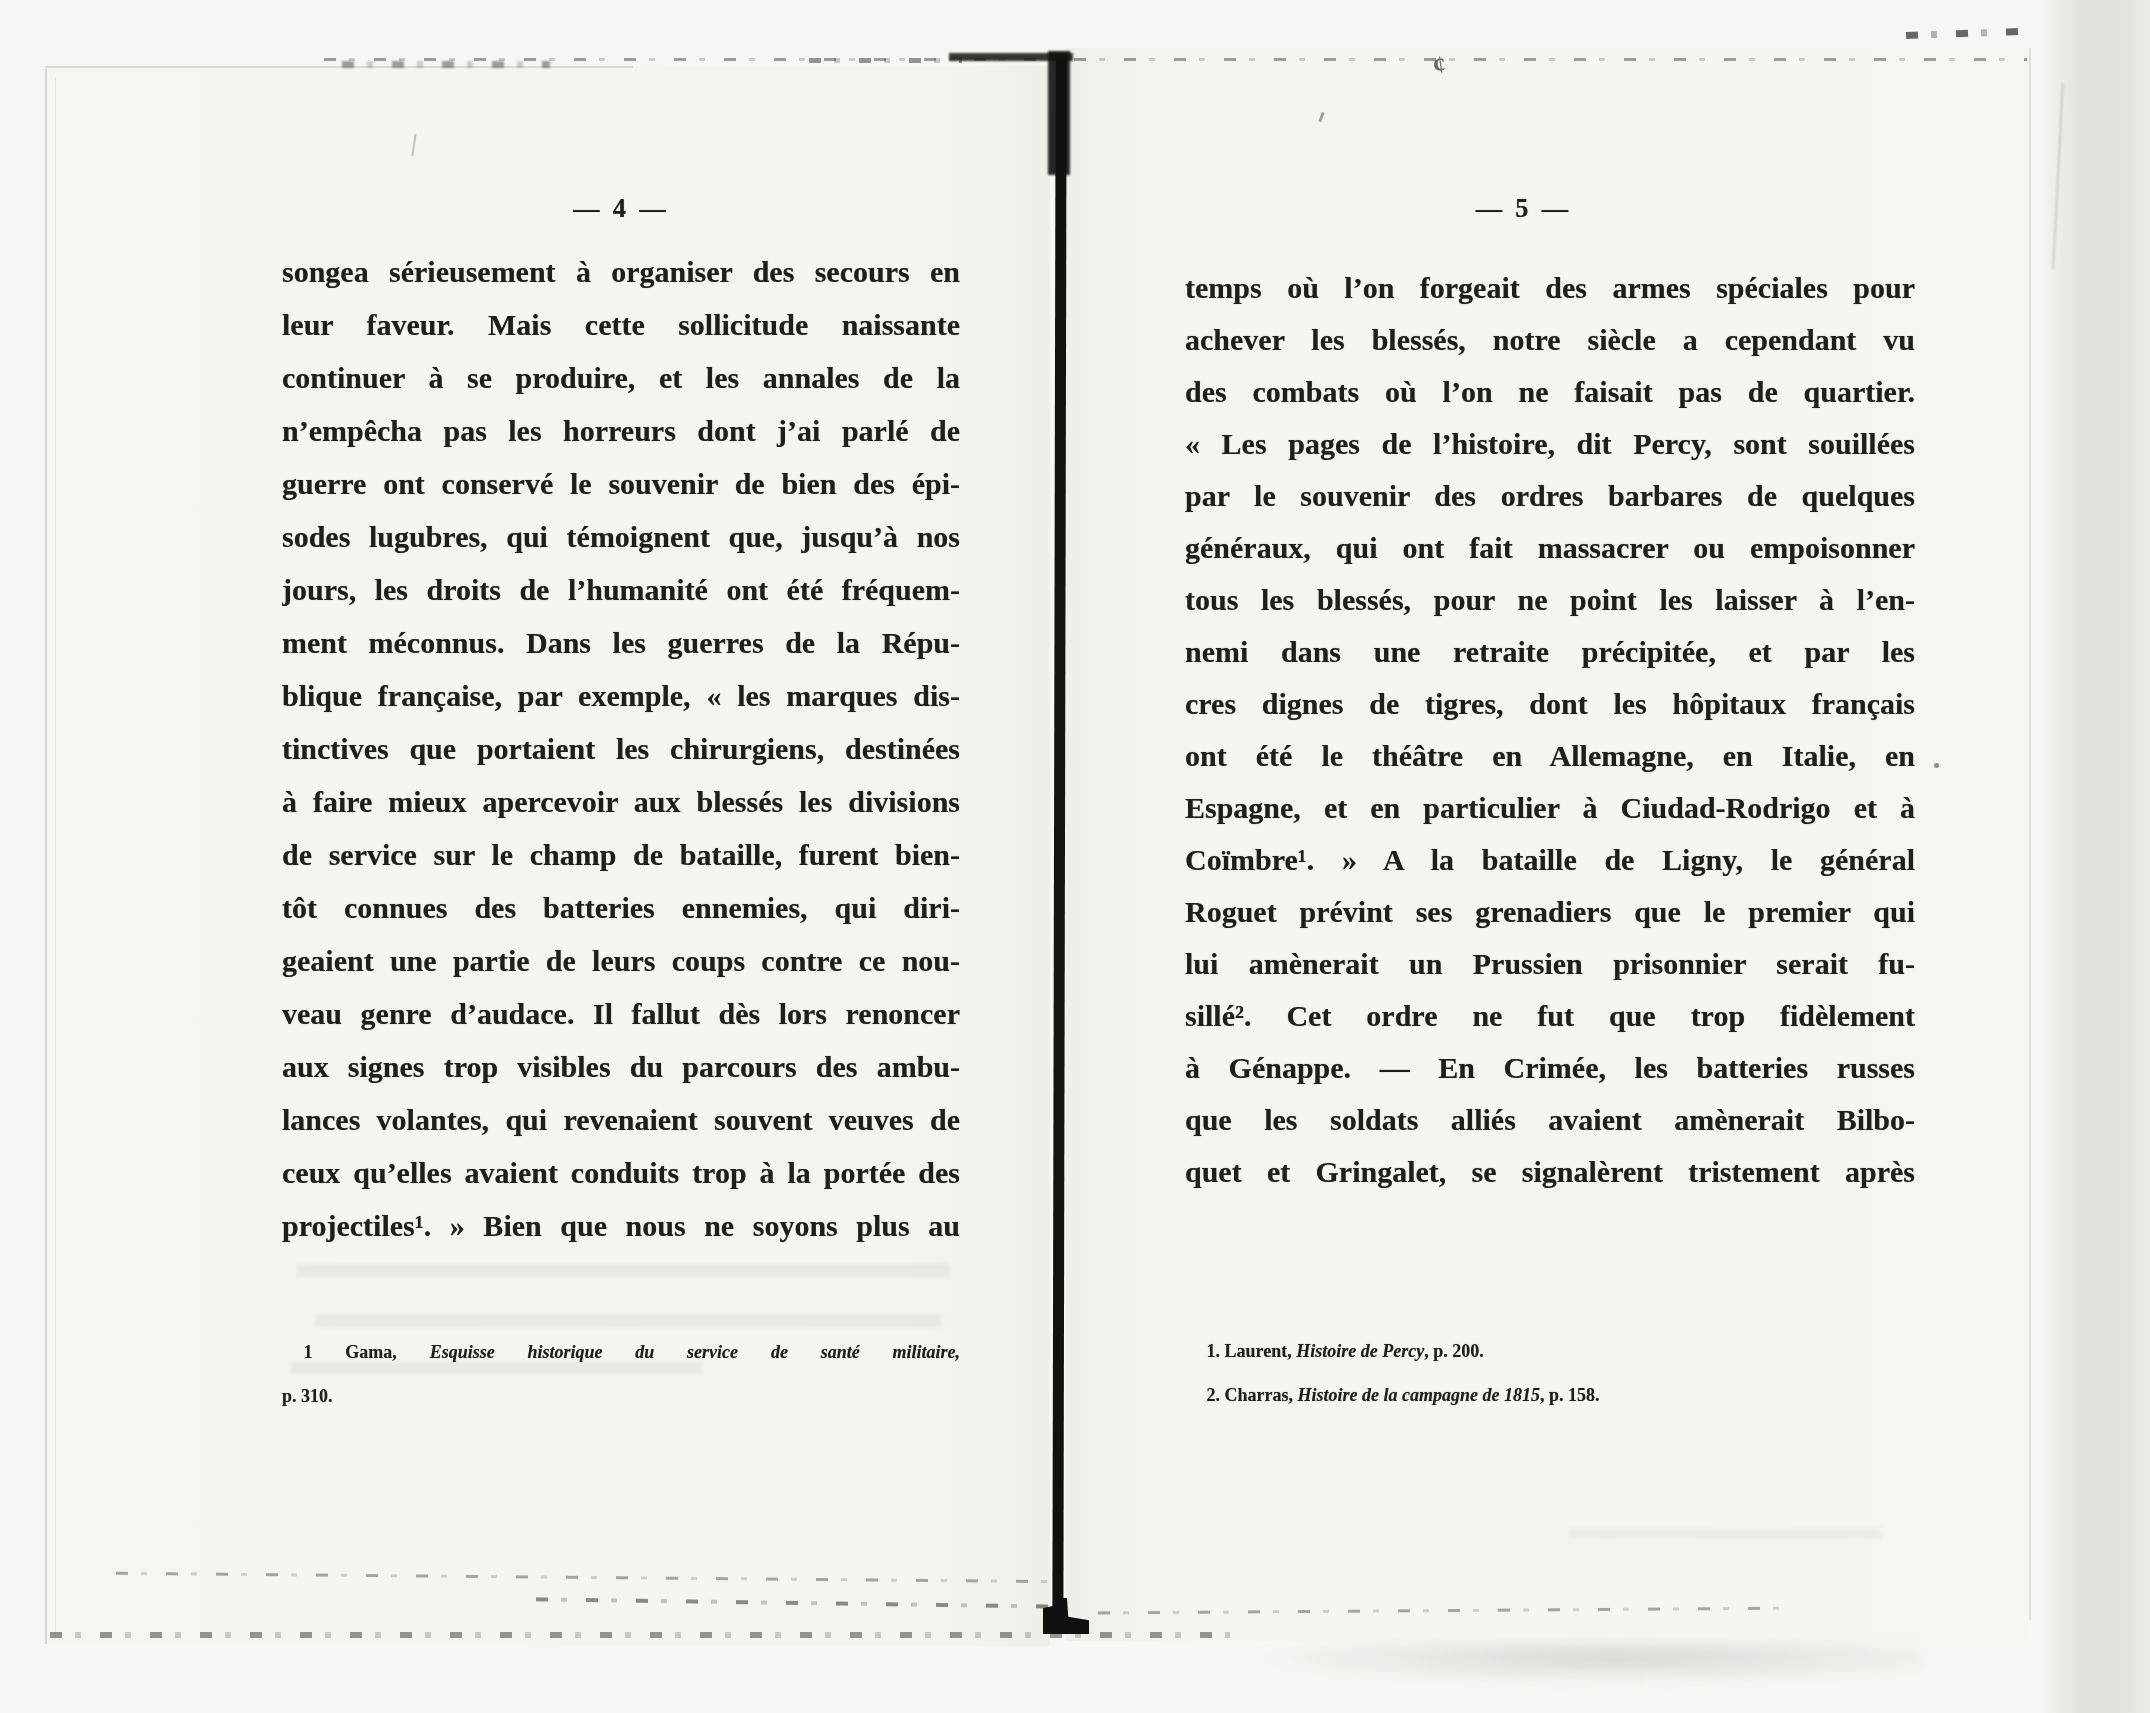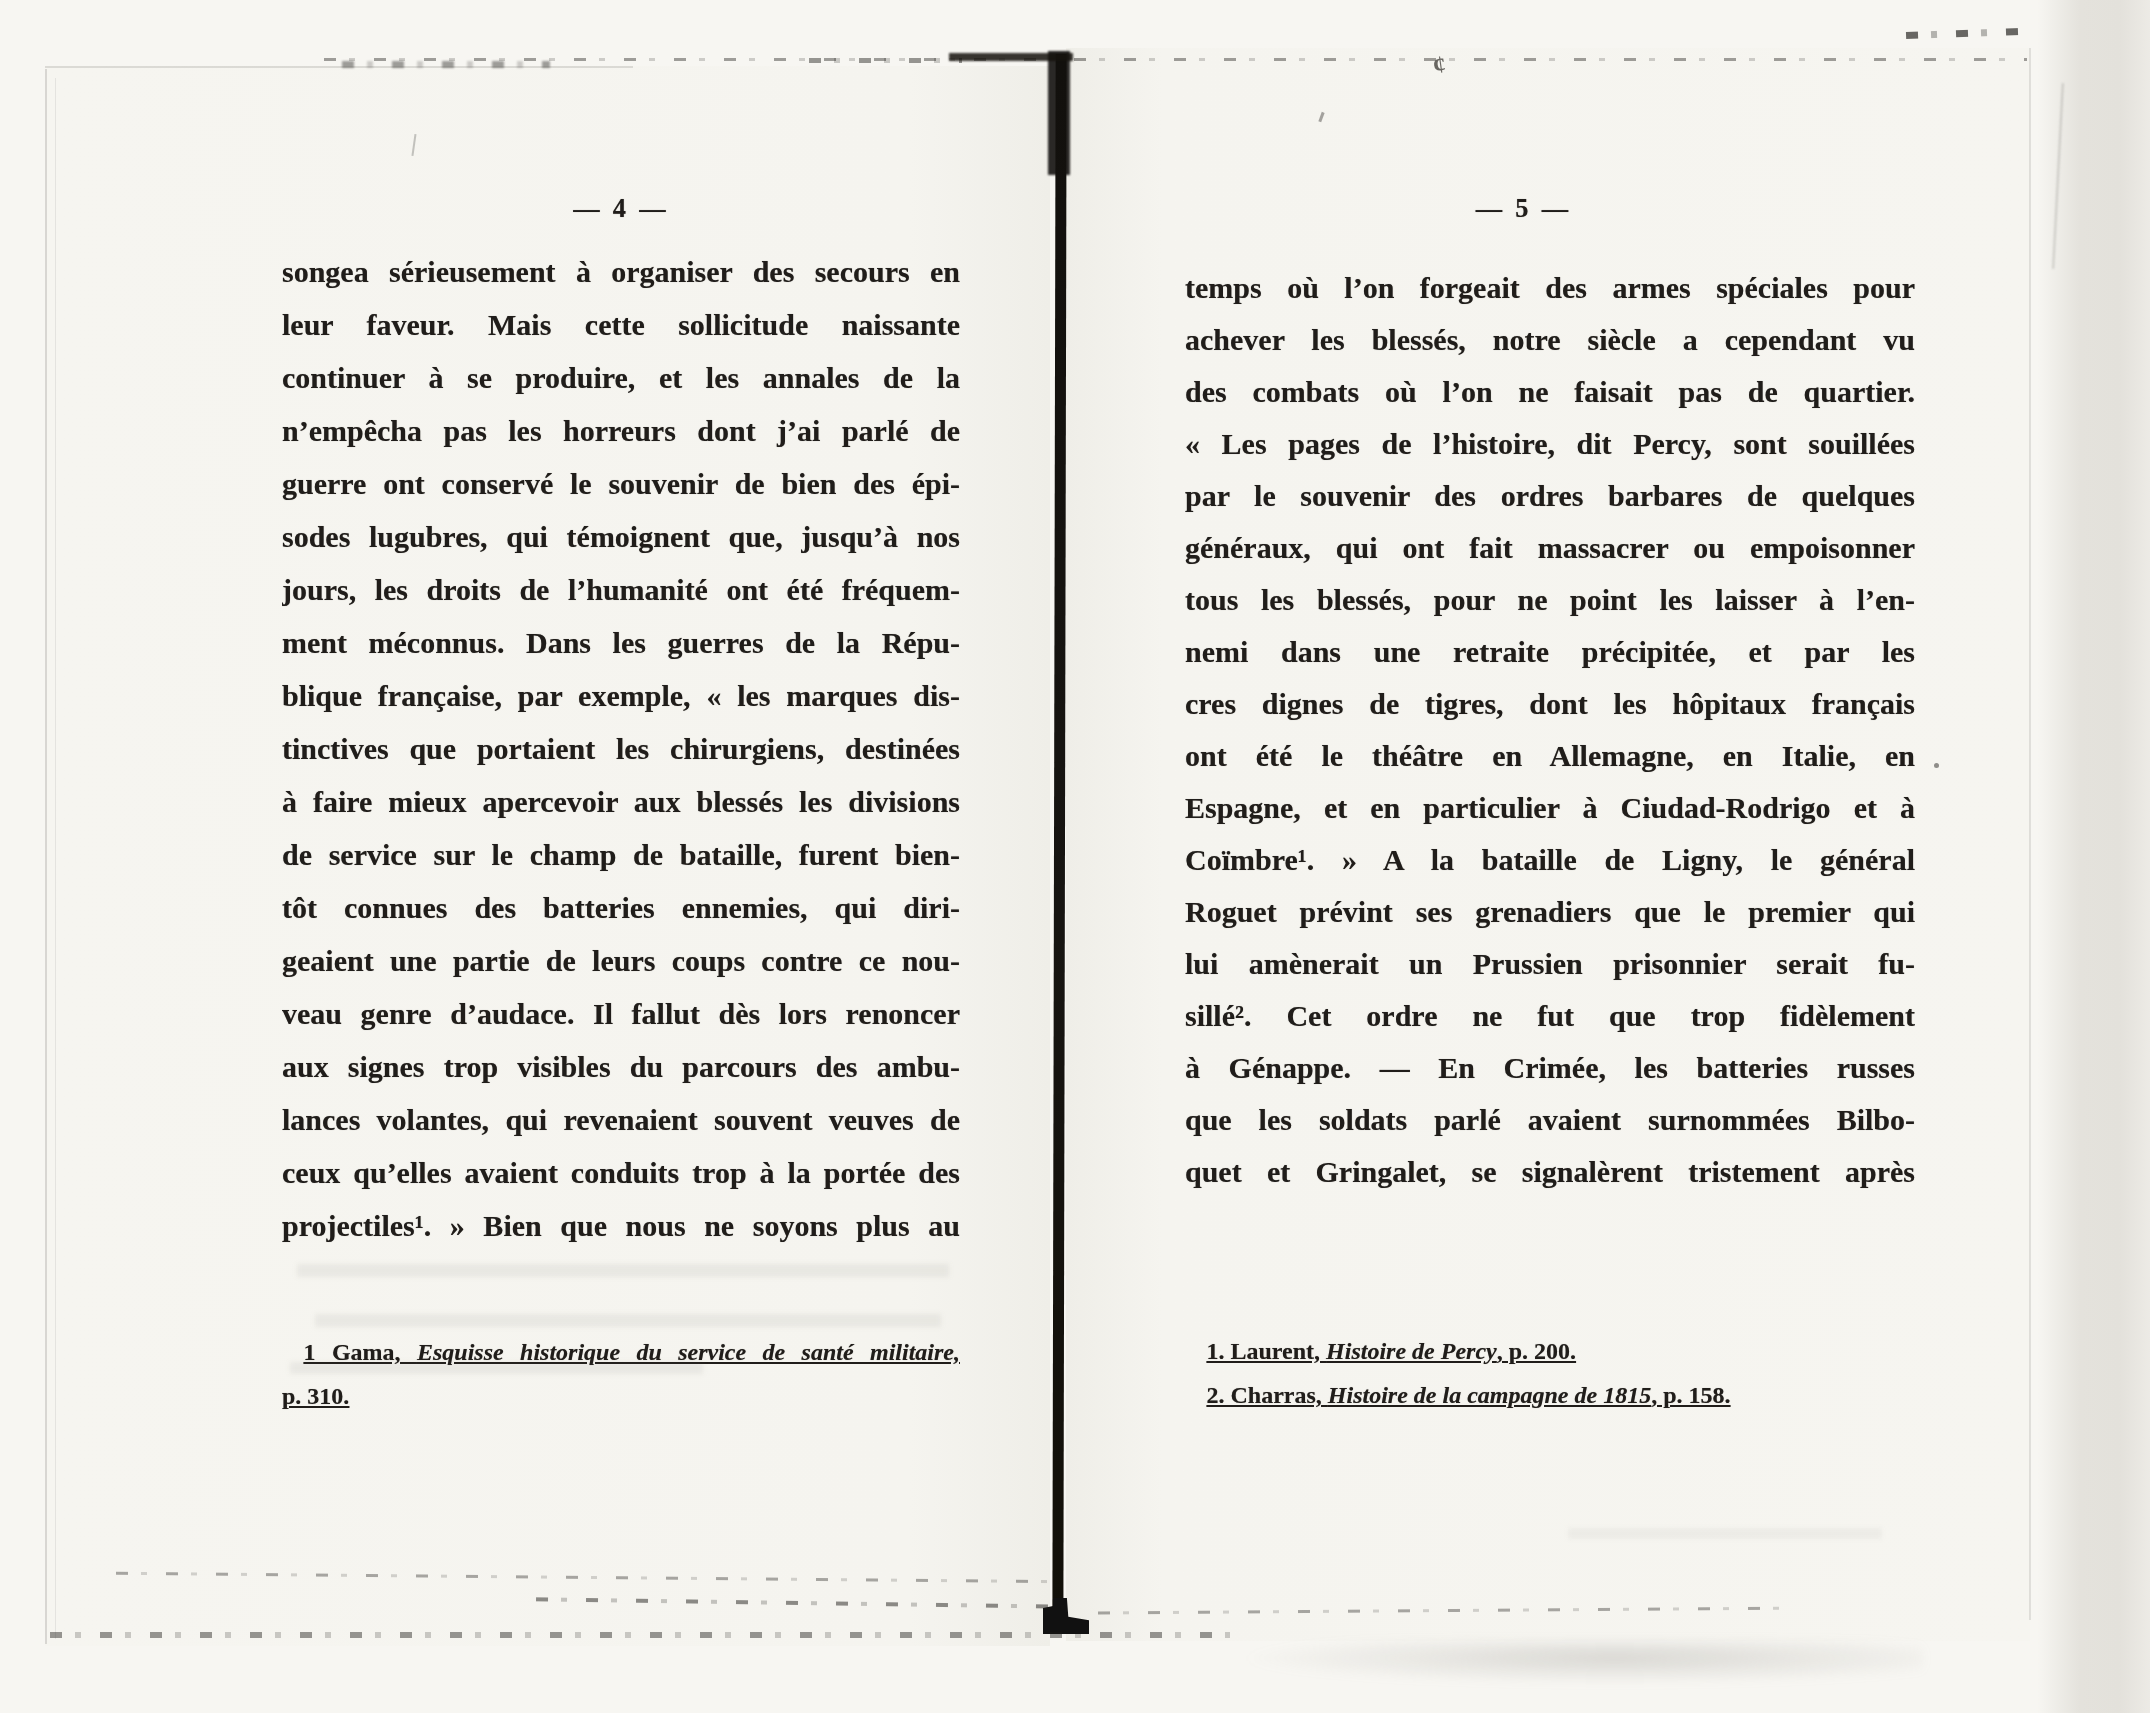--- a/index.html
+++ b/index.html
@@ -20,22 +20,22 @@
   .hdr-l{left:282px;width:678px;}
   .hdr-r{left:1185px;width:677px;}
   .body-block{position:absolute;font-size:30px;font-weight:700;
               text-shadow:0 0 0.7px rgba(32,28,24,.5);}
   .body-l{left:282px;top:245px;width:678px;}
   .body-r{left:1185px;top:262px;width:730px;}
   .ln{text-align:justify;overflow:hidden;}
   .body-l .ln{height:53px;line-height:53px;}
   .body-r .ln{height:52px;line-height:52px;}
   .ln::after{content:"";display:inline-block;width:100%;height:0;vertical-align:top;}
-  .fn-block{position:absolute;font-size:24px;font-weight:700;
-            text-shadow:0 0 0.7px rgba(32,28,24,.5);text-decoration:underline;}
+  .fn-block{position:absolute;font-size:18px;font-weight:700;
+            text-shadow:0 0 0.7px rgba(32,28,24,.5);}
   .fn-l{left:282px;top:1330px;width:678px;}
   .fn-r{left:1185px;top:1329px;width:730px;}
   .fnl{height:44px;line-height:44px;overflow:hidden;text-indent:21.5px;}
   .fnl.just{text-align:justify;}
   .fnl.just::after{content:"";display:inline-block;width:100%;height:0;vertical-align:top;}
   .fnl.noindent{text-indent:0;}
   .fnl i{font-style:italic;text-align:right;}
 
   
   .gutter-line{position:absolute;left:1054px;top:54px;width:10.7px;height:1578px;
@@ -137,21 +137,21 @@
     <div class="ln">tous les blessés, pour ne point les laisser à l’en-</div>
     <div class="ln">nemi dans une retraite précipitée, et par les</div>
     <div class="ln">cres dignes de tigres, dont les hôpitaux français</div>
     <div class="ln">ont été le théâtre en Allemagne, en Italie, en</div>
     <div class="ln">Espagne, et en particulier à Ciudad-Rodrigo et à</div>
     <div class="ln">Coïmbre¹. » A la bataille de Ligny, le général</div>
     <div class="ln">Roguet prévint ses grenadiers que le premier qui</div>
     <div class="ln">lui amènerait un Prussien prisonnier serait fu-</div>
     <div class="ln">sillé². Cet ordre ne fut que trop fidèlement</div>
     <div class="ln">à Génappe. — En Crimée, les batteries russes</div>
-    <div class="ln">que les soldats parlé avaient surnommées Bilbo-</div>
+    <div class="ln">que les soldats alliés avaient amènerait Bilbo-</div>
     <div class="ln">quet et Gringalet, se signalèrent tristement après</div>
   </div>
   <div class="fn-block fn-r">
     <div class="fnl"><span>1. Laurent, </span><i>Histoire de Percy</i><span>, p. 200.</span></div>
     <div class="fnl"><span>2. Charras, </span><i>Histoire de la campagne de 1815</i><span>, p. 158.</span></div>
   </div>
 
   <div class="gutter-cap"></div>
   <div class="gutter-line"></div>
   <div class="gutter-foot"></div>

